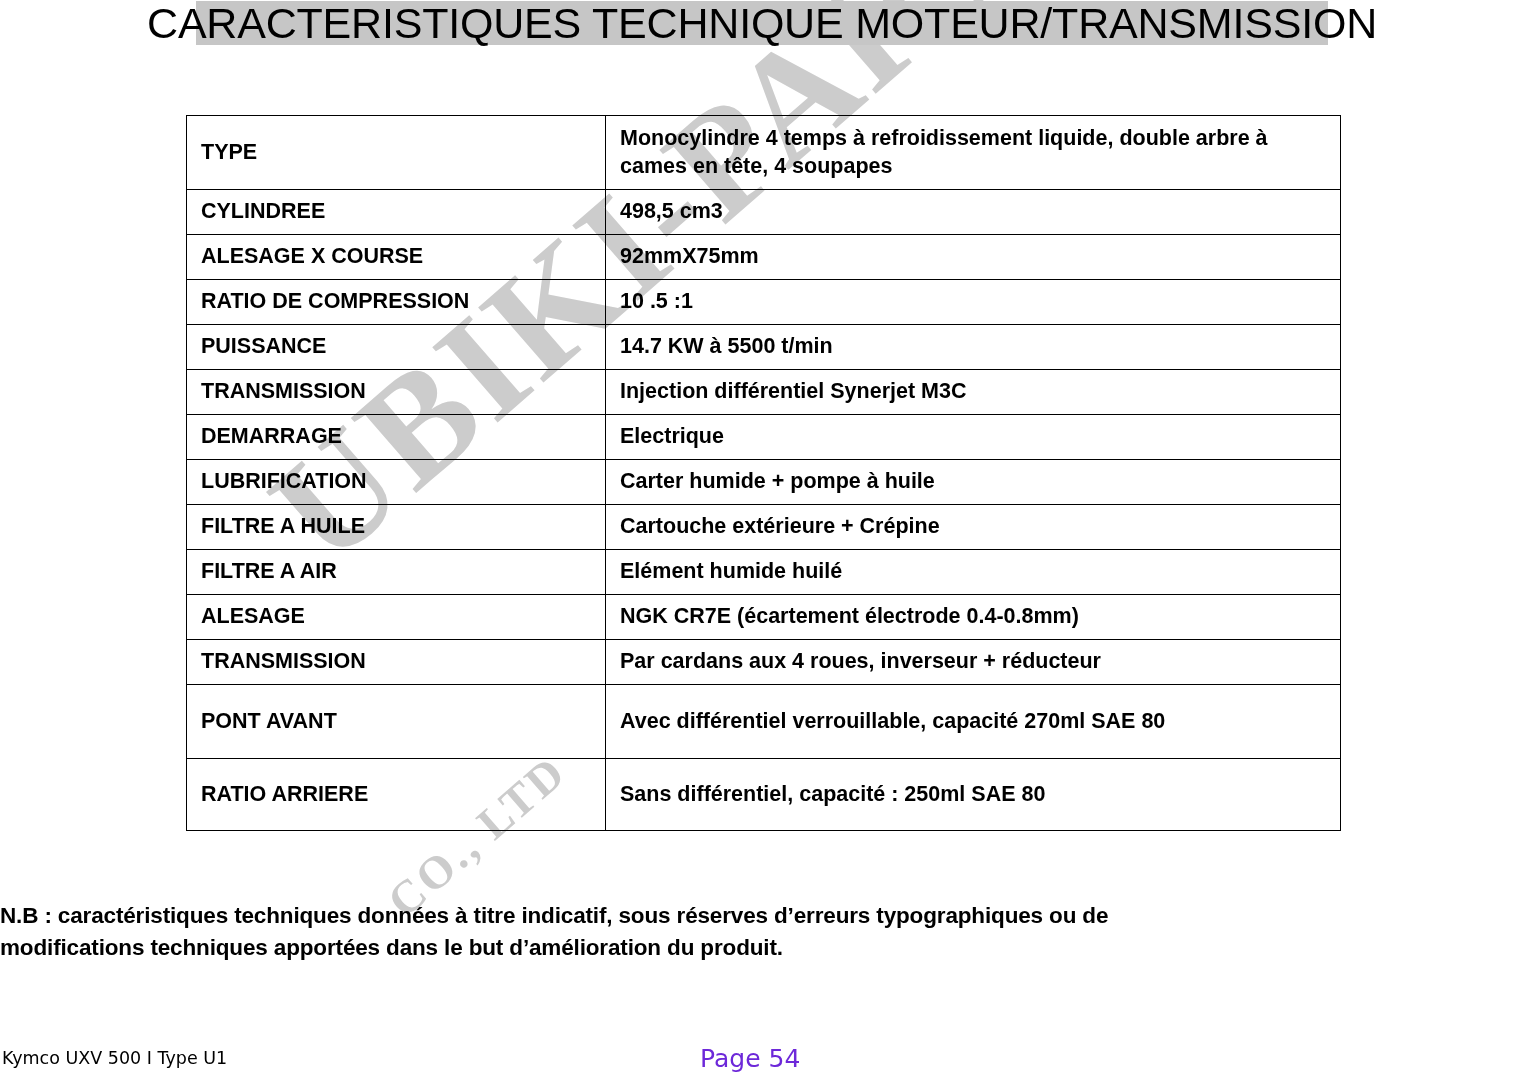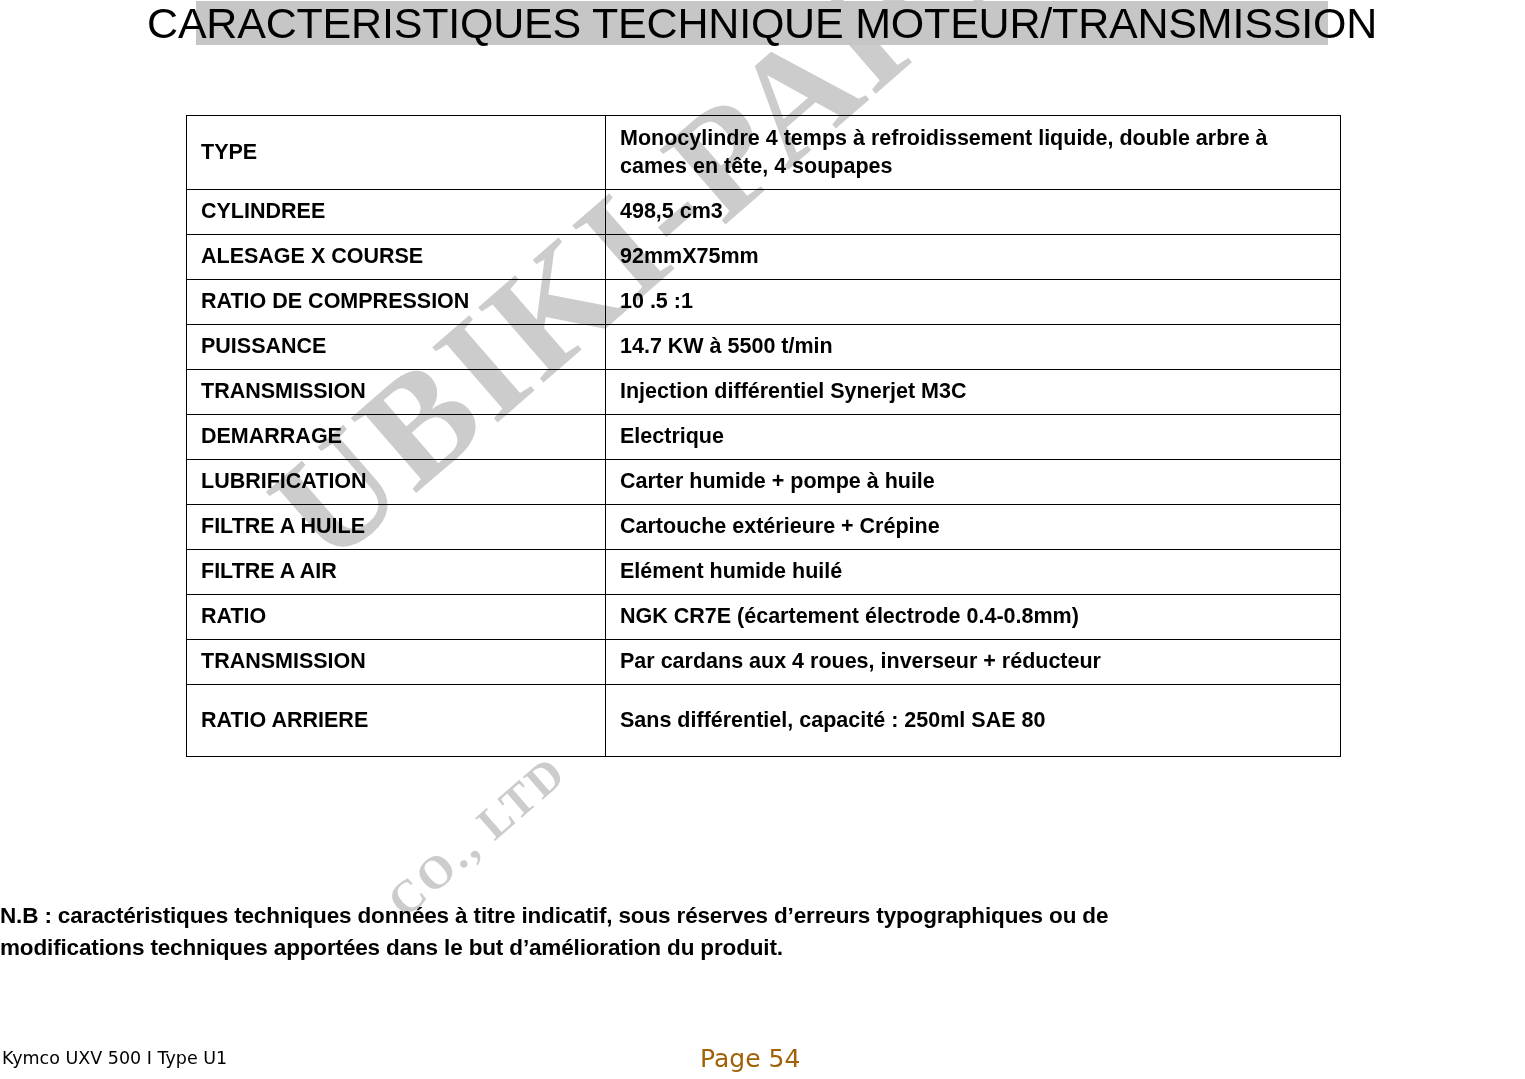--- a/index.html
+++ b/index.html
@@ -134,21 +134,21 @@
     top: 2px;
     font-size: 17.5px;
     color: #000000;
     font-family: "DejaVu Sans", sans-serif;
   }
   #footer-page {
     position: absolute;
     left: 700px;
     top: -2px;
     font-size: 25px;
-    color: #a16207;
+    color: #6d28d9;
     font-family: "DejaVu Sans", sans-serif;
     text-align: right;
   }
 </style>
 </head>
 <body>
 
 <div id="watermark-layer">
   <div class="wm-main">UBIKI-PARTS</div>
   <div class="wm-sub">CO., LTD</div>
@@ -200,26 +200,30 @@
         </tr>
         <tr class="row-1line">
           <td>FILTRE A HUILE</td>
           <td>Cartouche extérieure + Crépine</td>
         </tr>
         <tr class="row-1line">
           <td>FILTRE A AIR</td>
           <td>Elément humide huilé</td>
         </tr>
         <tr class="row-1line">
-          <td>RATIO</td>
+          <td>ALESAGE</td>
           <td>NGK CR7E (écartement électrode 0.4-0.8mm)</td>
         </tr>
         <tr class="row-1line">
           <td>TRANSMISSION</td>
           <td>Par cardans aux 4 roues, inverseur + réducteur</td>
+        </tr>
+        <tr class="row-2line">
+          <td>PONT AVANT</td>
+          <td>Avec différentiel verrouillable, capacité 270ml SAE 80</td>
         </tr>
         <tr class="row-tall">
           <td>RATIO ARRIERE</td>
           <td>Sans différentiel, capacité : 250ml SAE 80</td>
         </tr>
       </tbody>
   </table>
 
   <div id="note">
     <div>N.B : caractéristiques techniques données à titre indicatif, sous réserves d’erreurs typographiques ou de</div>

